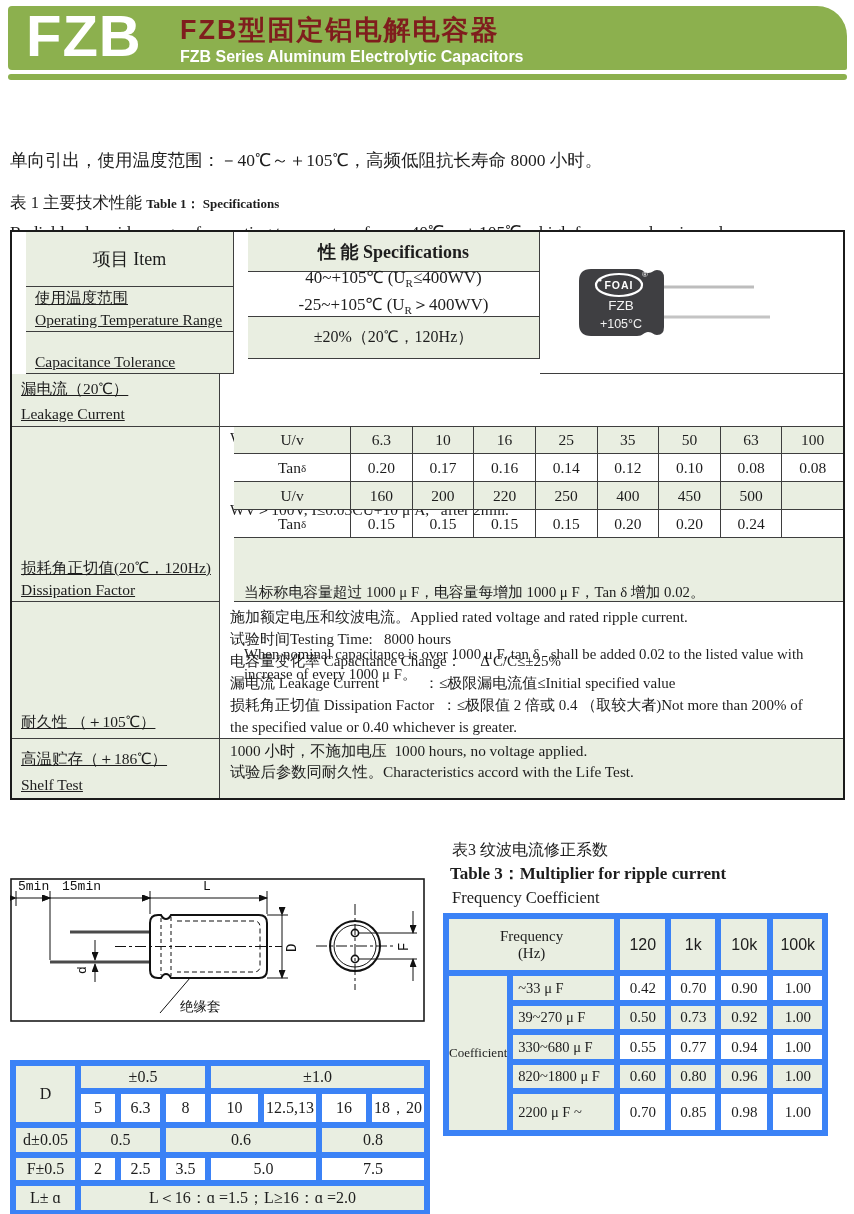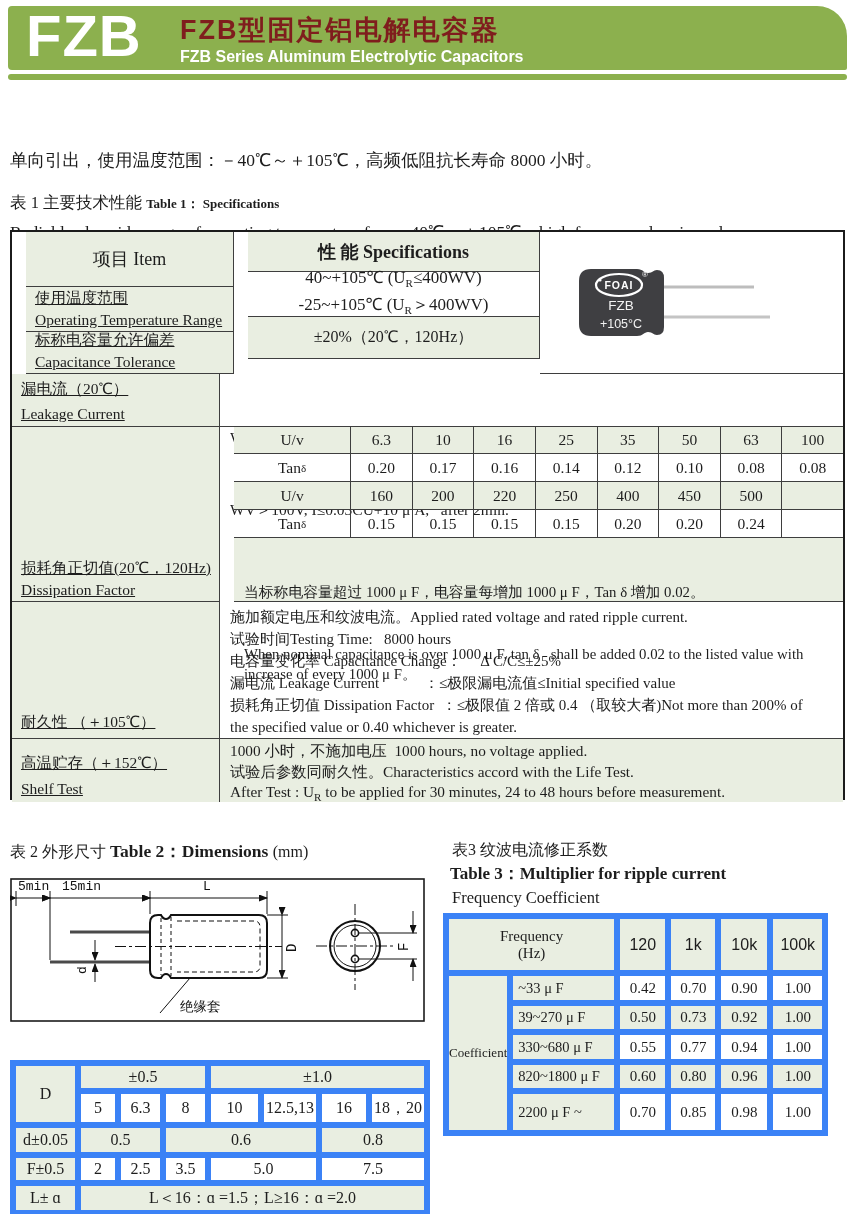--- a/index.html
+++ b/index.html
@@ -87,21 +87,20 @@
   <div class="t1">
 
     <div class="rowband" style="height:142px;">
       <div class="col" style="width:208px;">
         <div class="cell tint cc" style="height:55px; font-size:18px;">项目 Item</div>
         <div class="cell tint lbl" style="height:45px;">
           <div>使用温度范围</div>
           <div>Operating Temperature Range</div>
         </div>
         <div class="cell tint lbl" style="height:42px;">
-          <div>标称电容量允许偏差</div>
           <div>Capacitance Tolerance</div>
         </div>
       </div>
       <div class="col" style="width:292px;">
         <div class="cell tint cc" style="height:40px; font-size:18px;font-weight:bold;">性 能 Specifications</div>
         <div class="cell cc" style="height:45px; font-size:17px; flex-direction:column; line-height:21px;">
           <div><span>40~+105℃ (U</span><span class="sub">R</span><span>≤400WV)</span></div>
           <div><span>-25~+105℃ (U</span><span class="sub">R</span><span>＞400WV)</span></div>
         </div>
         <div class="cell tint cc" style="height:42px; font-size:16px;">±20%（20℃，120Hz）</div>
@@ -204,32 +203,30 @@
         <div class="pre">试验时间Testing Time:   8000 hours</div>
         <div class="pre">电容量变化率 Capacitance Change：     Δ C/C≤±25%</div>
         <div class="pre">漏电流 Leakage Current            ：≤极限漏电流值≤Initial specified value</div>
         <div class="pre">损耗角正切值 Dissipation Factor  ：≤极限值 2 倍或 0.4 （取较大者)Not more than 200% of</div>
         <div class="pre">the specified value or 0.40 whichever is greater.</div>
       </div>
     </div>
 
     <div class="rowband" style="height:63px;">
       <div class="cell tint lbl bb0" style="width:208px; line-height:26px;">
-        <div>高温贮存（＋152℃）</div>
+        <div>高温贮存（＋186℃）</div>
         <div>Shelf Test</div>
       </div>
       <div class="cell tint br0 bb0" style="flex:1 1 0; padding:2px 4px 0 10px; line-height:20.5px; font-size:15.3px;">
         <div class="pre">1000 小时，不施加电压  1000 hours, no voltage applied.</div>
         <div class="pre">试验后参数同耐久性。Characteristics accord with the Life Test.</div>
-        <div><span>After Test : U</span><span class="sub">R</span><span> to be applied for 30 minutes, 24 to 48 hours before measurement.</span></div>
       </div>
     </div>
   </div>
 
-  <div class="t2cap"><span>表 2 外形尺寸 </span><b>Table 2：Dimensions </b><span>(mm)</span></div>
 
   <div class="t3cap1">表3 纹波电流修正系数</div>
   <div class="t3cap2">Table 3：Multiplier for ripple current</div>
   <div class="t3cap3">Frequency Coefficient</div>
 
   <svg class="fig" width="415" height="144" viewBox="0 0 415 144">
     <rect x="1" y="1" width="413" height="142" fill="#fff" stroke="#1b1b1b" stroke-width="1.6"></rect>
     <defs>
       <marker id="arr" markerWidth="9" markerHeight="7" refX="8" refY="3.5" orient="auto" markerUnits="userSpaceOnUse">
         <path d="M0,0 L9,3.5 L0,7 Z" fill="#111"></path>

